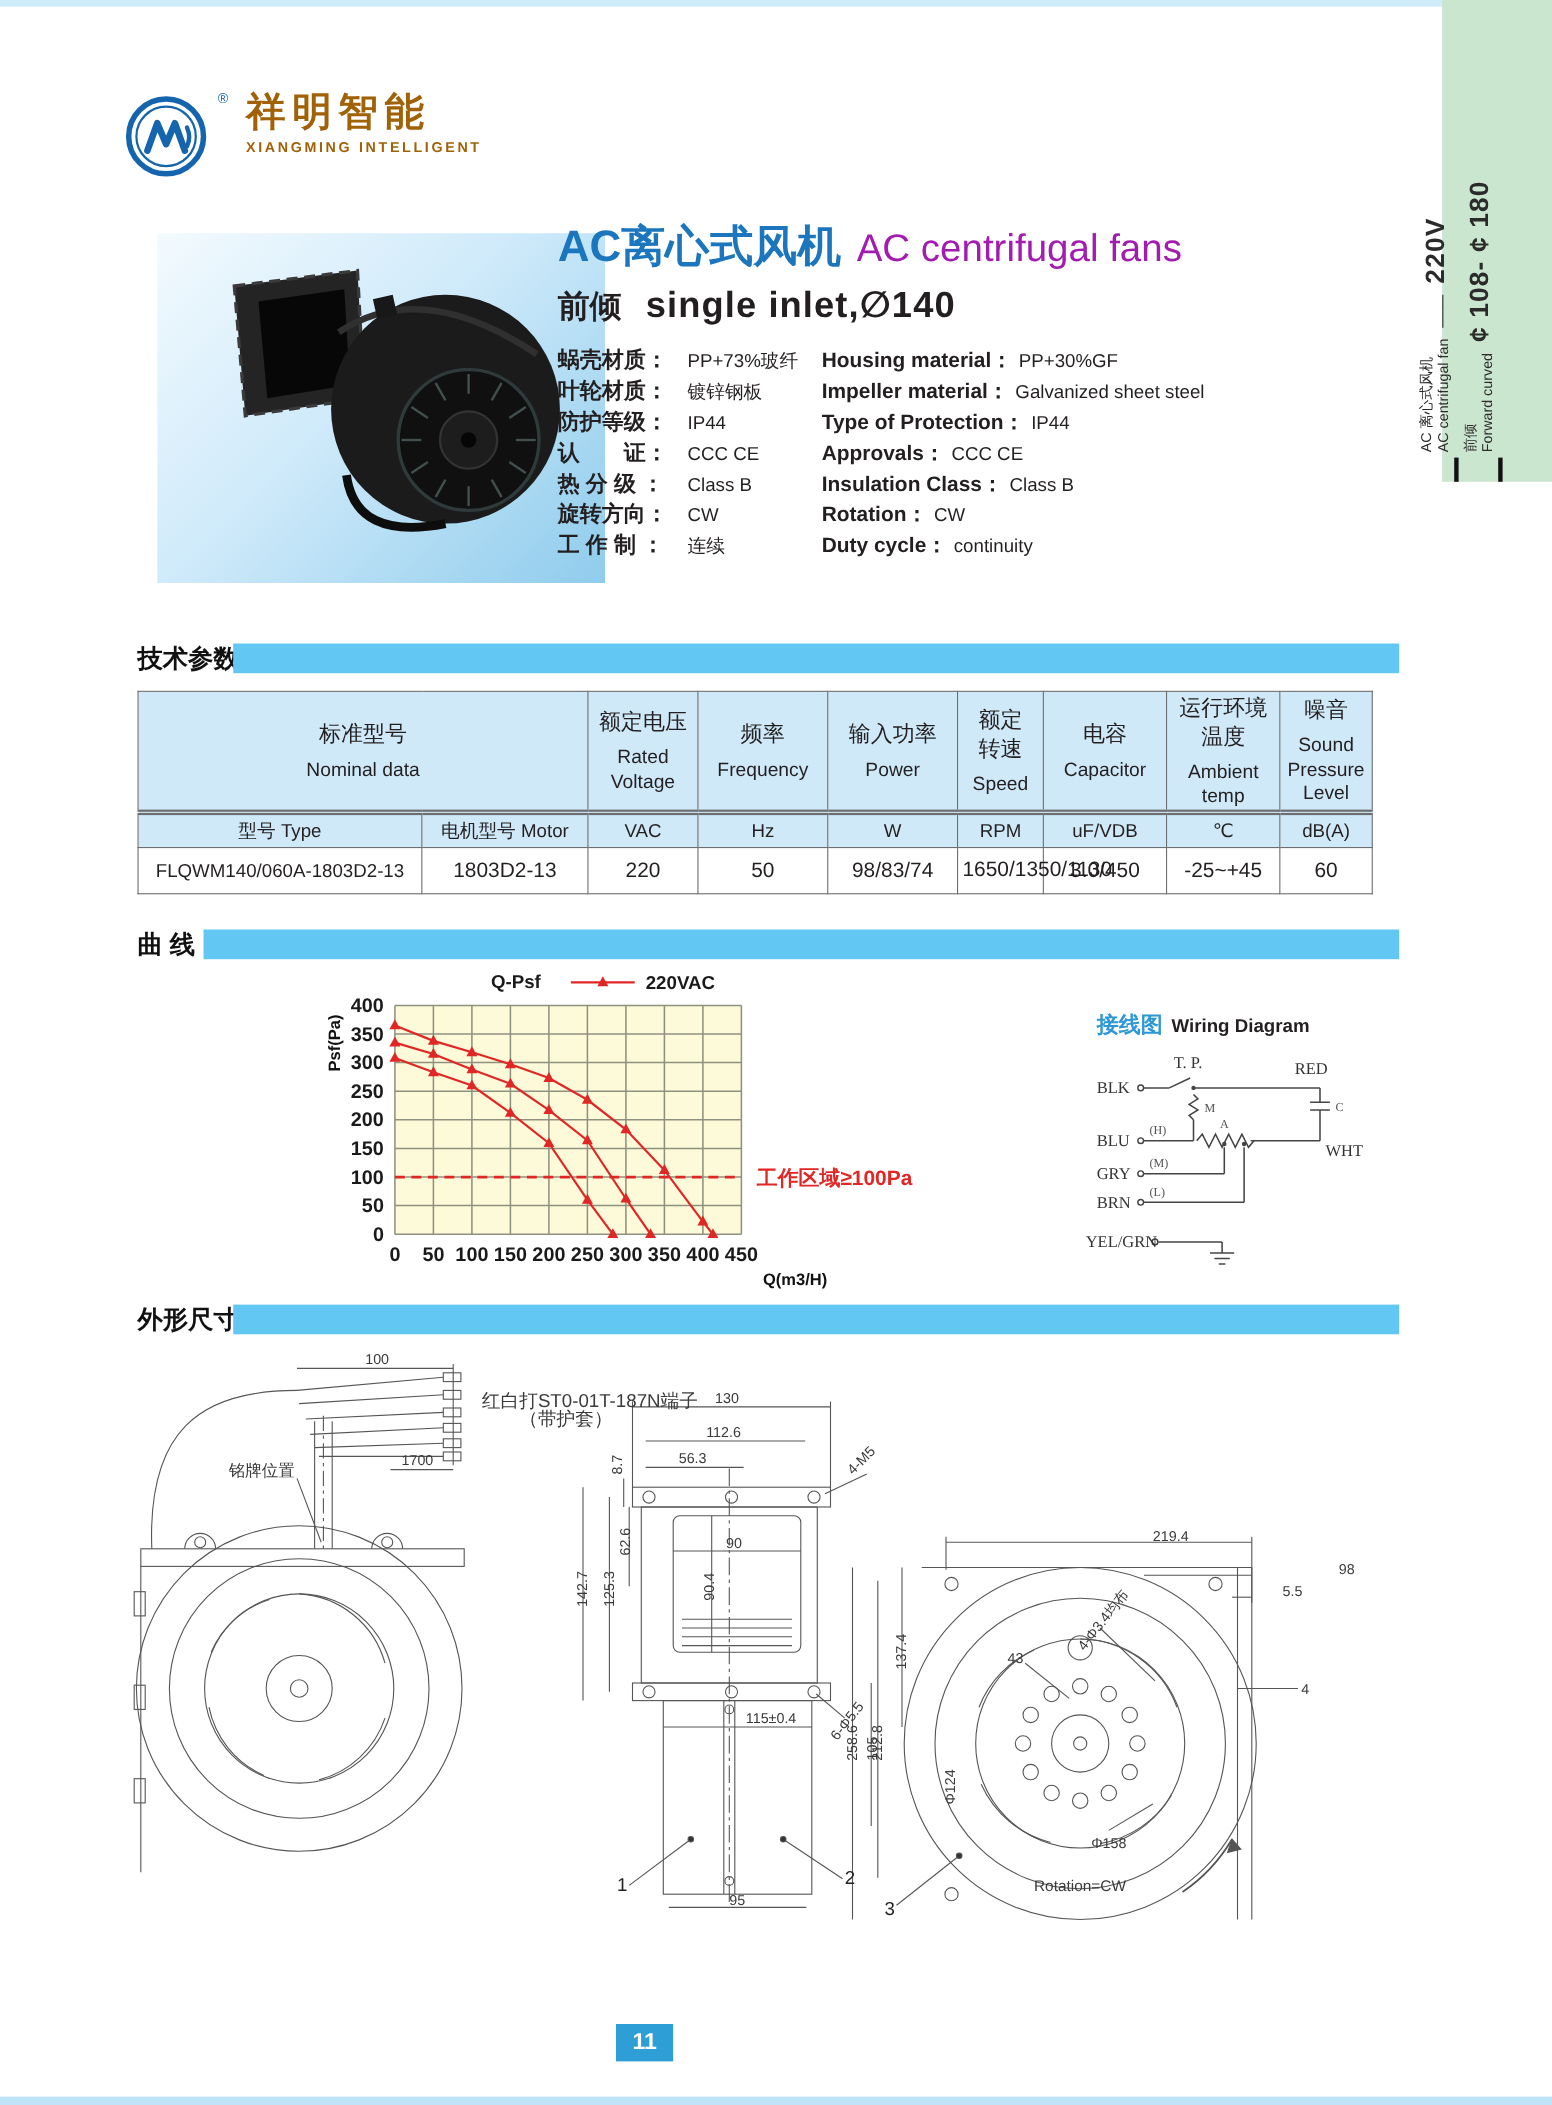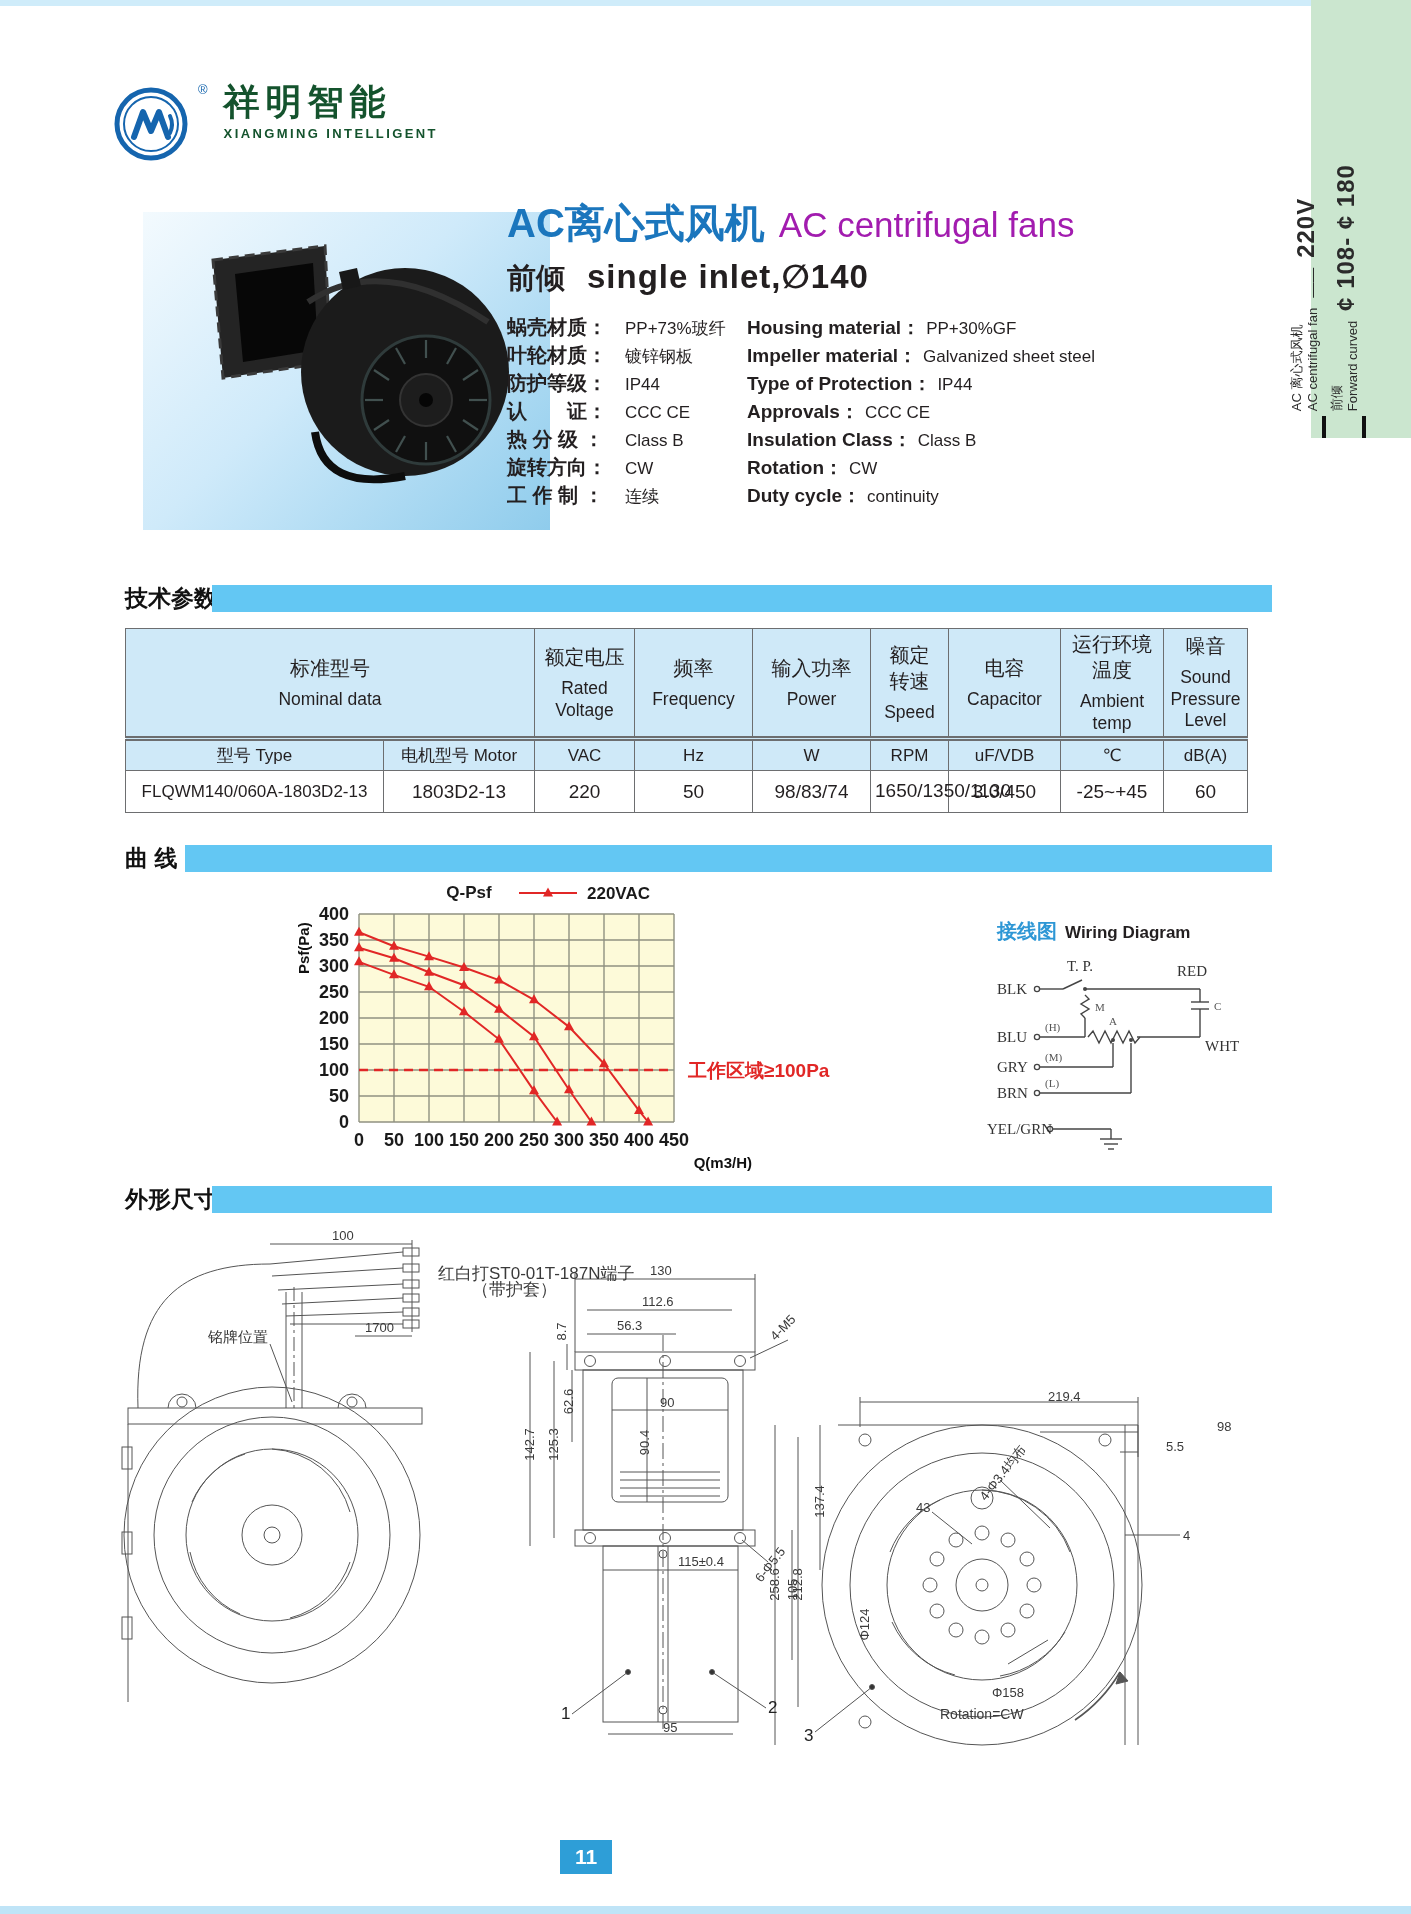--- a/index.html
+++ b/index.html
@@ -13,21 +13,21 @@
   .side-tab { position:absolute; left:1311px; top:0; width:100px; height:438px; background:#cbe6cf; }
   .side-rot { position:absolute; transform-origin:0 100%; transform:rotate(-90deg); white-space:nowrap;
               display:flex; align-items:flex-end; gap:10px; color:#2b2b2b; }
   .side-stack { display:inline-flex; flex-direction:column; line-height:1.2; font-size:13px; }
   .side-dash { font-size:15px; }
   .side-big { font-size:24px; font-weight:600; letter-spacing:1px; }
   .side-bar { position:absolute; width:4px; height:22px; background:#111; }
 
   
   .logo { position:absolute; left:112px; top:82px; display:flex; align-items:flex-start; }
-  .logo-text { margin-left:16px; color:#14532d; }
+  .logo-text { margin-left:16px; color:#a16207; }
   .logo-cn { font-size:36px; font-weight:700; letter-spacing:6px; line-height:1.1; }
   .logo-en { font-size:13px; font-weight:700; letter-spacing:2.4px; margin-top:4px; }
 
   
   .photo { position:absolute; left:143px; top:212px; width:407px; height:318px;
            background:linear-gradient(135deg,#f3fafe 0%,#cfeafa 45%,#8fccec 100%); }
 
   
   .title-block { position:absolute; left:507px; top:196px; width:640px; }
   .title-line { display:flex; align-items:baseline; gap:14px; }
@@ -599,21 +599,21 @@
 
     <span class="dim" style="left:928px; top:157px;">219.4</span>
     <span class="dim" style="left:1049px; top:187px;margin-left:48px;">98</span>
     <span class="dim" style="left:1046px; top:207px;">5.5</span>
     <span class="dim" style="left:1063px; top:296px;">4</span>
     <span class="dim dim-v" style="left:638px; top:345px;">258.6</span>
     <span class="dim dim-v" style="left:661px; top:345px;">212.8</span>
     <span class="dim dim-v" style="left:683px; top:262px;">137.4</span>
     <span class="dim" style="left:796px; top:268px;">43</span>
     <span class="dim dim-v" style="left:728px; top:385px;">Φ124</span>
-    <span class="dim" style="left:872px; top:453px;">Φ158</span>
+    <span class="dim" style="left:872px; top:436px;">Φ158</span>
     <span class="dim dim-d2" style="left:850px; top:232px;">4-Φ3.4均布</span>
     <span class="dim" style="left:820px; top:474px; font-size:14px;">Rotation=CW</span>
     <span class="callout" style="left:684px; top:494px;">3</span>
   </div>
 
   <div class="page-num">11</div>
 
   <div class="bottom-strip"></div>
 </div>
 

